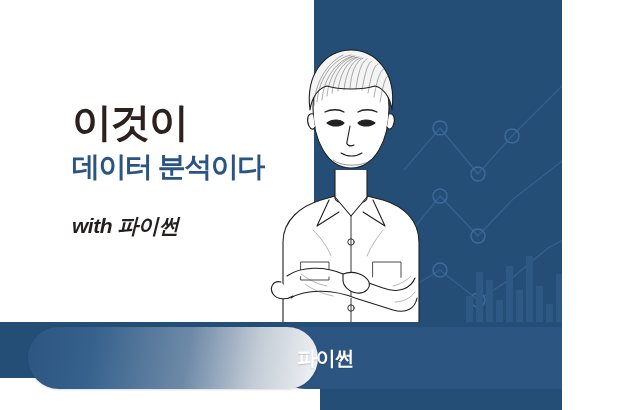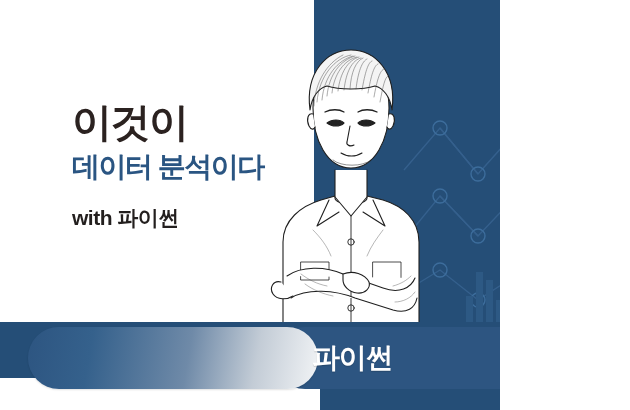--- a/index.html
+++ b/index.html
@@ -2,21 +2,21 @@
 <html><head>
 <meta charset="utf-8">
 <style>
   html,body{margin:0;padding:0;}
   body{
     width:630px;height:410px;
     font-family:"Liberation Sans","DejaVu Sans",sans-serif;
     background:#ffffff;overflow:hidden;
   }
   #cover{
-    position:relative;width:500px;height:410px;overflow:hidden;
+    position:relative;width:562px;height:410px;overflow:hidden;
     background:#ffffff;
   }
 
   
   .panel-white{
     position:absolute;left:0;top:0;width:315px;height:410px;
     background:#ffffff;
   }
   .panel-blue{
     position:absolute;left:314px;top:0;width:316px;height:410px;
@@ -37,23 +37,23 @@
   }
   .hl-line1{
     font-size:40px;line-height:44px;font-weight:bold;color:#2b2220;
     letter-spacing:-1.5px;white-space:nowrap;
   }
   .hl-line2{
     font-size:28px;line-height:46px;font-weight:bold;color:#2a5582;
     letter-spacing:-1.5px;white-space:nowrap;
   }
   .hl-sub{
-    margin-top:16px;
+    margin-top:24px;
     font-size:21px;line-height:24px;font-weight:bold;color:#231f1e;
-    letter-spacing:-0.5px;white-space:nowrap;
+    letter-spacing:-0.5px;white-space:nowrap;font-style:italic;
   }
 
   
   .band{
     position:absolute;left:0;top:322px;width:630px;height:88px;
     background:#254e77;
   }
   .band-white-cut{
     position:absolute;left:0;top:378px;width:320px;height:32px;
     background:#ffffff;
@@ -72,22 +72,22 @@
     font-size:28px;line-height:44px;font-weight:bold;color:#ffffff;
     letter-spacing:-1.2px;white-space:nowrap;
     text-shadow:0 1px 1px rgba(0,0,0,0.18);
   }
   .pill-second{
     position:absolute;left:274px;top:11px;height:62px;width:356px;
     border-radius:34px 0 0 34px;
     background:#2d5581;
   }
   .pill-second-label{
-    position:absolute;left:312px;top:20px;
-    font-size:28px;line-height:44px;font-weight:bold;color:#ffffff;
+    position:absolute;left:297px;top:20px;
+    font-size:20px;line-height:44px;font-weight:bold;color:#ffffff;
     letter-spacing:-1.2px;white-space:nowrap;
     text-shadow:0 1px 1px rgba(0,0,0,0.18);
   }
 </style>
 </head>
 <body>
 
 <div id="cover">
 
   <div class="panel-white"></div>

